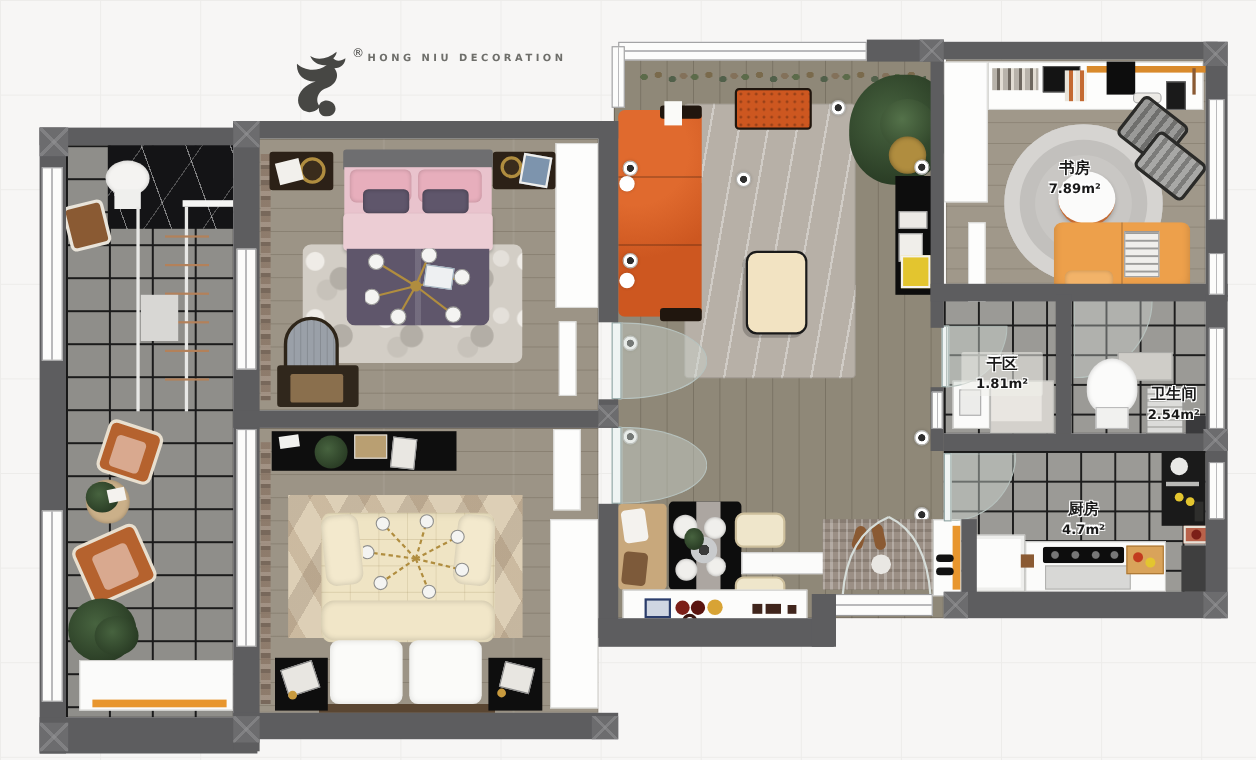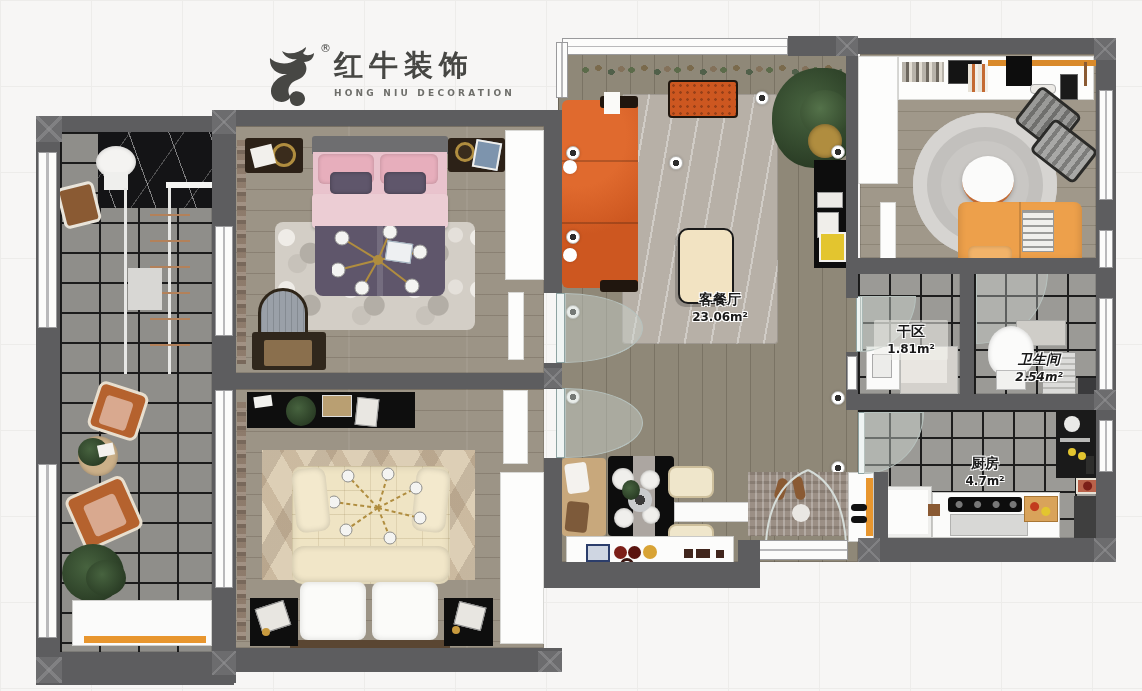--- a/index.html
+++ b/index.html
@@ -63,21 +63,20 @@
 <body>
 
 <div class="canvas">
 
   <div class="abs" style="left:262px;top:40px;width:220px;height:70px;">
     <svg class="abs" style="left:0;top:4px;" width="62" height="62" viewBox="0 0 62 62">
       <path d="M44 3 C36 10 26 11 20 7 C23 14 30 16 35 15 C26 22 14 20 8 14 C7 25 16 31 25 30 C14 33 6 43 10 52 C13 59 23 60 28 54 C27 60 33 64 39 61 C45 58 44 50 38 48 C33 46 29 49 28 52 C24 46 28 38 35 36 C44 33 47 24 42 18 C48 18 52 14 52 9 C48 12 43 12 41 9 C43 7 44 5 44 3 Z" fill="#474744"></path>
     </svg>
     <span class="logo-r" style="left:58px;top:2px;">®</span>
     <div class="abs" style="left:72px;top:6px;">
-      <div class="logo-cn">红牛装饰</div>
       <div class="logo-en">HONG NIU DECORATION</div>
     </div>
   </div>
 
   <div class="tile1" style="left:60px;top:132px;width:152px;height:520px;"></div>
   <div class="woodh" style="left:230px;top:126px;width:314px;height:247px;"></div>
   <div class="woodh" style="left:230px;top:389px;width:314px;height:259px;"></div>
   <div class="woodv" style="left:558px;top:54px;width:300px;height:508px;"></div>
   <div class="woodh2" style="left:860px;top:54px;width:236px;height:204px;"></div>
   <div class="tile2" style="left:858px;top:268px;width:102px;height:126px;"></div>
@@ -375,29 +374,29 @@
   <div class="winv" style="left:215px;top:226px;width:18px;height:110px;"></div>
   <div class="winv" style="left:215px;top:390px;width:18px;height:198px;"></div>
   <div class="winh" style="left:562px;top:38px;width:226px;height:17px;"></div>
   <div class="winv" style="left:556px;top:42px;width:12px;height:56px;"></div>
   <div class="winv" style="left:847px;top:356px;width:10px;height:34px;"></div>
   <div class="winv" style="left:1099px;top:90px;width:14px;height:110px;"></div>
   <div class="winv" style="left:1099px;top:230px;width:14px;height:38px;"></div>
   <div class="winv" style="left:1099px;top:298px;width:14px;height:92px;"></div>
   <div class="winv" style="left:1099px;top:420px;width:14px;height:52px;"></div>
 
-  <div class="rlabel" style="left:666px;top:288px;width:100px;background:transparent;">
-    <div class="nm">客餐厅</div>
-    <div class="ar">23.06m²</div>
+  <div class="rlabel" style="left:932px;top:142px;width:82px;background:transparent;">
+    <div class="nm">书房</div>
+    <div class="ar">7.89m²</div>
   </div>
   <div class="rlabel" style="left:874px;top:320px;width:66px;">
     <div class="nm">干区</div>
     <div class="ar">1.81m²</div>
   </div>
-  <div class="rlabel" style="left:989px;top:348px;width:92px;background:transparent;font-style:italic;">
+  <div class="rlabel" style="left:1017px;top:348px;width:92px;background:transparent;">
     <div class="nm">卫生间</div>
     <div class="ar">2.54m²</div>
   </div>
   <div class="rlabel" style="left:942px;top:452px;width:78px;background:transparent;">
     <div class="nm">厨房</div>
     <div class="ar">4.7m²</div>
   </div>
 
 </div>
 

